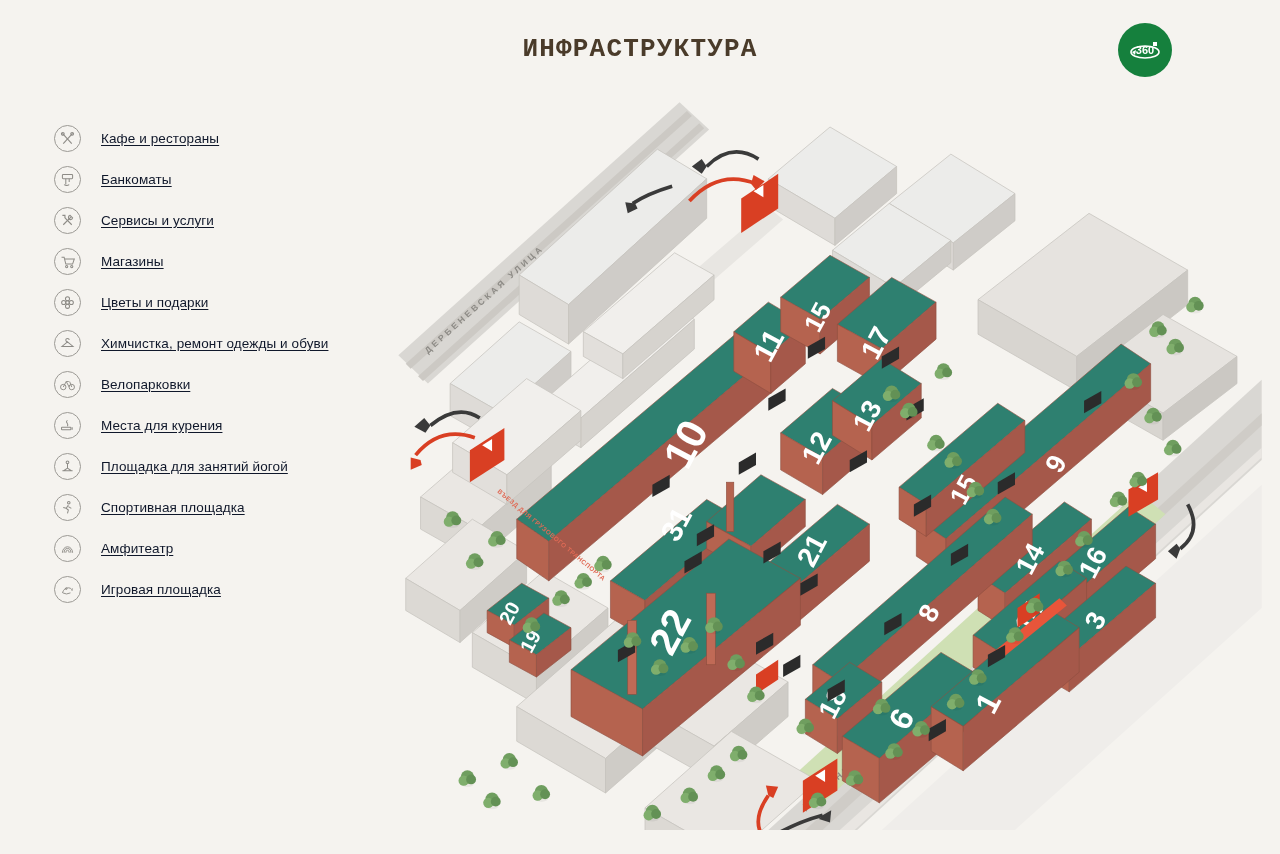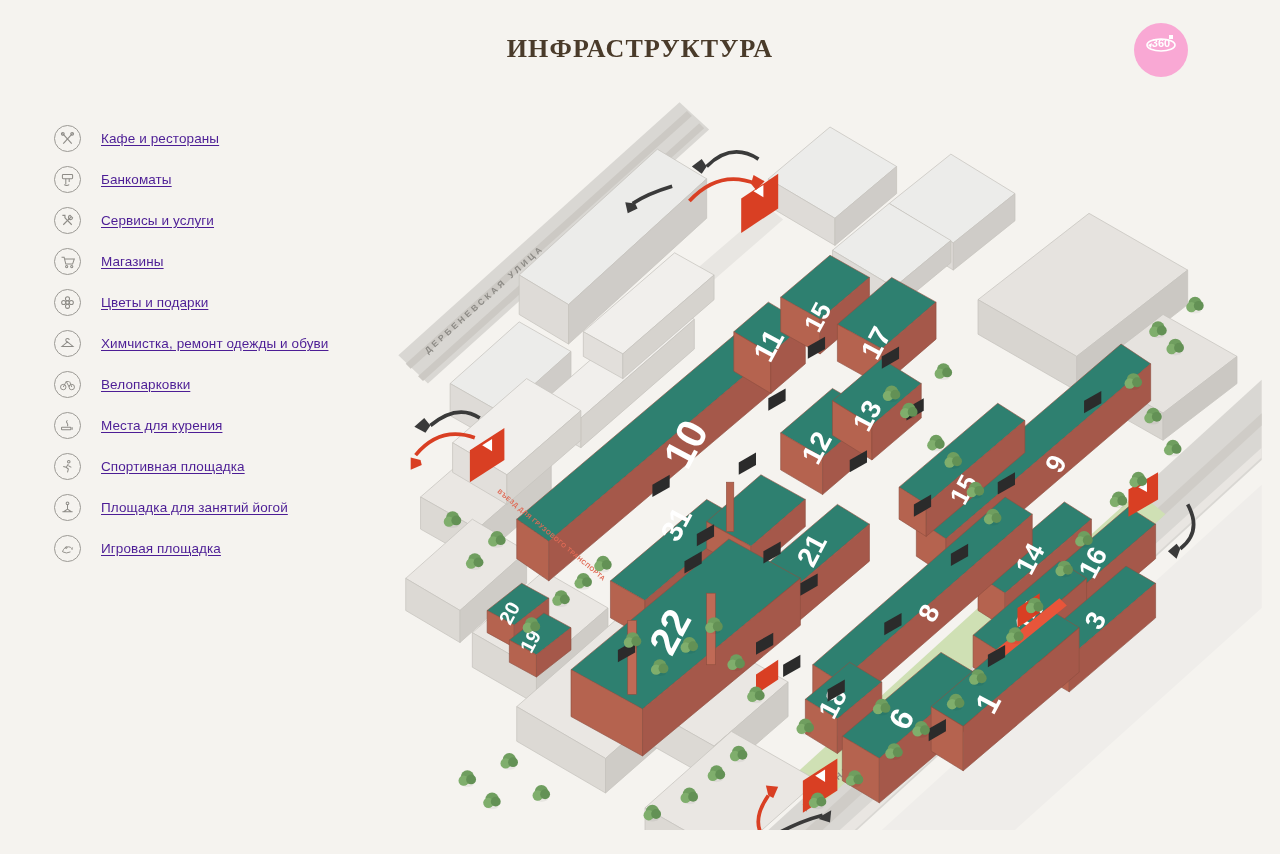--- a/index.html
+++ b/index.html
@@ -25,31 +25,32 @@
   .page-title {
     position: absolute;
     left: 0;
     top: 34px;
     width: 1280px;
     text-align: center;
     font-size: 26px;
     font-weight: bold;
     letter-spacing: 1.2px;
     color: #4a3b2a;
-    font-family: Liberation Serif, serif;
+    font-family: Liberation Mono, monospace;
   }
   .logo-badge {
     position: absolute;
-    right: 92px;
+    right: 108px;
     top: 23px;
     width: 54px;
     height: 54px;
     border-radius: 50%;
-    background: #f9a8d4;
+    background: #15803d;
     display: flex;
+    align-items: center;
     justify-content: center;
   }
   .logo-badge svg { display: block; }
 
   
   .legend {
     position: absolute;
     left: 54px;
     top: 118px;
     width: 360px;
@@ -68,21 +69,21 @@
     display: flex;
     align-items: center;
     justify-content: center;
     color: #8d8b86;
     box-sizing: border-box;
   }
   .legend-icon svg { display: block; }
   .legend-label {
     margin-left: 20px;
     font-size: 13.5px;
-    color: #4c1d95;
+    color: #0f172a;
     text-decoration: underline;
     text-underline-offset: 2px;
     white-space: nowrap;
     letter-spacing: 0.1px;
   }
   .legend-footer {
     position: absolute;
     left: 54px;
     top: 812px;
     width: 400px;
@@ -228,37 +229,47 @@
             <path d="M10 11 q1-2 -0.5-4 t0.5-3"></path>
         </svg>
       </span>
       <span class="legend-label">Места для курения</span>
     </div>
 
 
     <div class="legend-item">
       <span class="legend-icon">
         <svg width="17" height="17" viewBox="0 0 20 20" fill="none" stroke="currentColor" stroke-width="1.2">
+          <circle cx="10" cy="5" r="1.6"></circle>
+          <path d="M10 7 v5 M10 12 L5.5 15 M10 12 L14.5 15 M4 15 h12"></path>
+        </svg>
+      </span>
+      <span class="legend-label">Площадка для занятий йогой</span>
+    </div>
+
+    <div class="legend-item">
+      <span class="legend-icon">
+        <svg width="17" height="17" viewBox="0 0 20 20" fill="none" stroke="currentColor" stroke-width="1.2">
           <circle cx="11.5" cy="4.5" r="1.5"></circle>
           <path d="M11 7 L8.5 11 L11 13 L10 17 M8.5 11 L5 10 M11 9 L14.5 11"></path>
         </svg>
       </span>
       <span class="legend-label">Спортивная площадка</span>
     </div>
 
     <div class="legend-item">
       <span class="legend-icon">
-        <svg width="17" height="17" viewBox="0 0 20 20" fill="none" stroke="currentColor" stroke-width="1.2">
-          <circle cx="10" cy="5" r="1.6"></circle>
-          <path d="M10 7 v5 M10 12 L5.5 15 M10 12 L14.5 15 M4 15 h12"></path>
-        </svg>
-      </span>
-      <span class="legend-label">Площадка для занятий йогой</span>
-    </div>
-
+        <svg width="17" height="17" viewBox="0 0 20 20" fill="none" stroke="currentColor" stroke-width="1.1">
+          <path d="M4 15 a6 7 0 0 1 12 0"></path>
+            <path d="M6 15 a4 5 0 0 1 8 0"></path>
+          <path d="M8 15 a2 3 0 0 1 4 0"></path>
+        </svg>
+      </span>
+      <span class="legend-label">Амфитеатр</span>
+    </div>
 
     <div class="legend-item">
       <span class="legend-icon">
         <svg width="17" height="17" viewBox="0 0 20 20" fill="none" stroke="currentColor" stroke-width="1.1">
           <path d="M4 14 q2-6 7-6 q3 0 4 2"></path>
             <path d="M15 10 l1.5-1 M15 10 l0.5 1.6"></path>
           <path d="M4.5 14 q4 2.5 9 0"></path>
             <circle cx="8.5" cy="9" r="1"></circle>
         </svg>
       </span>

